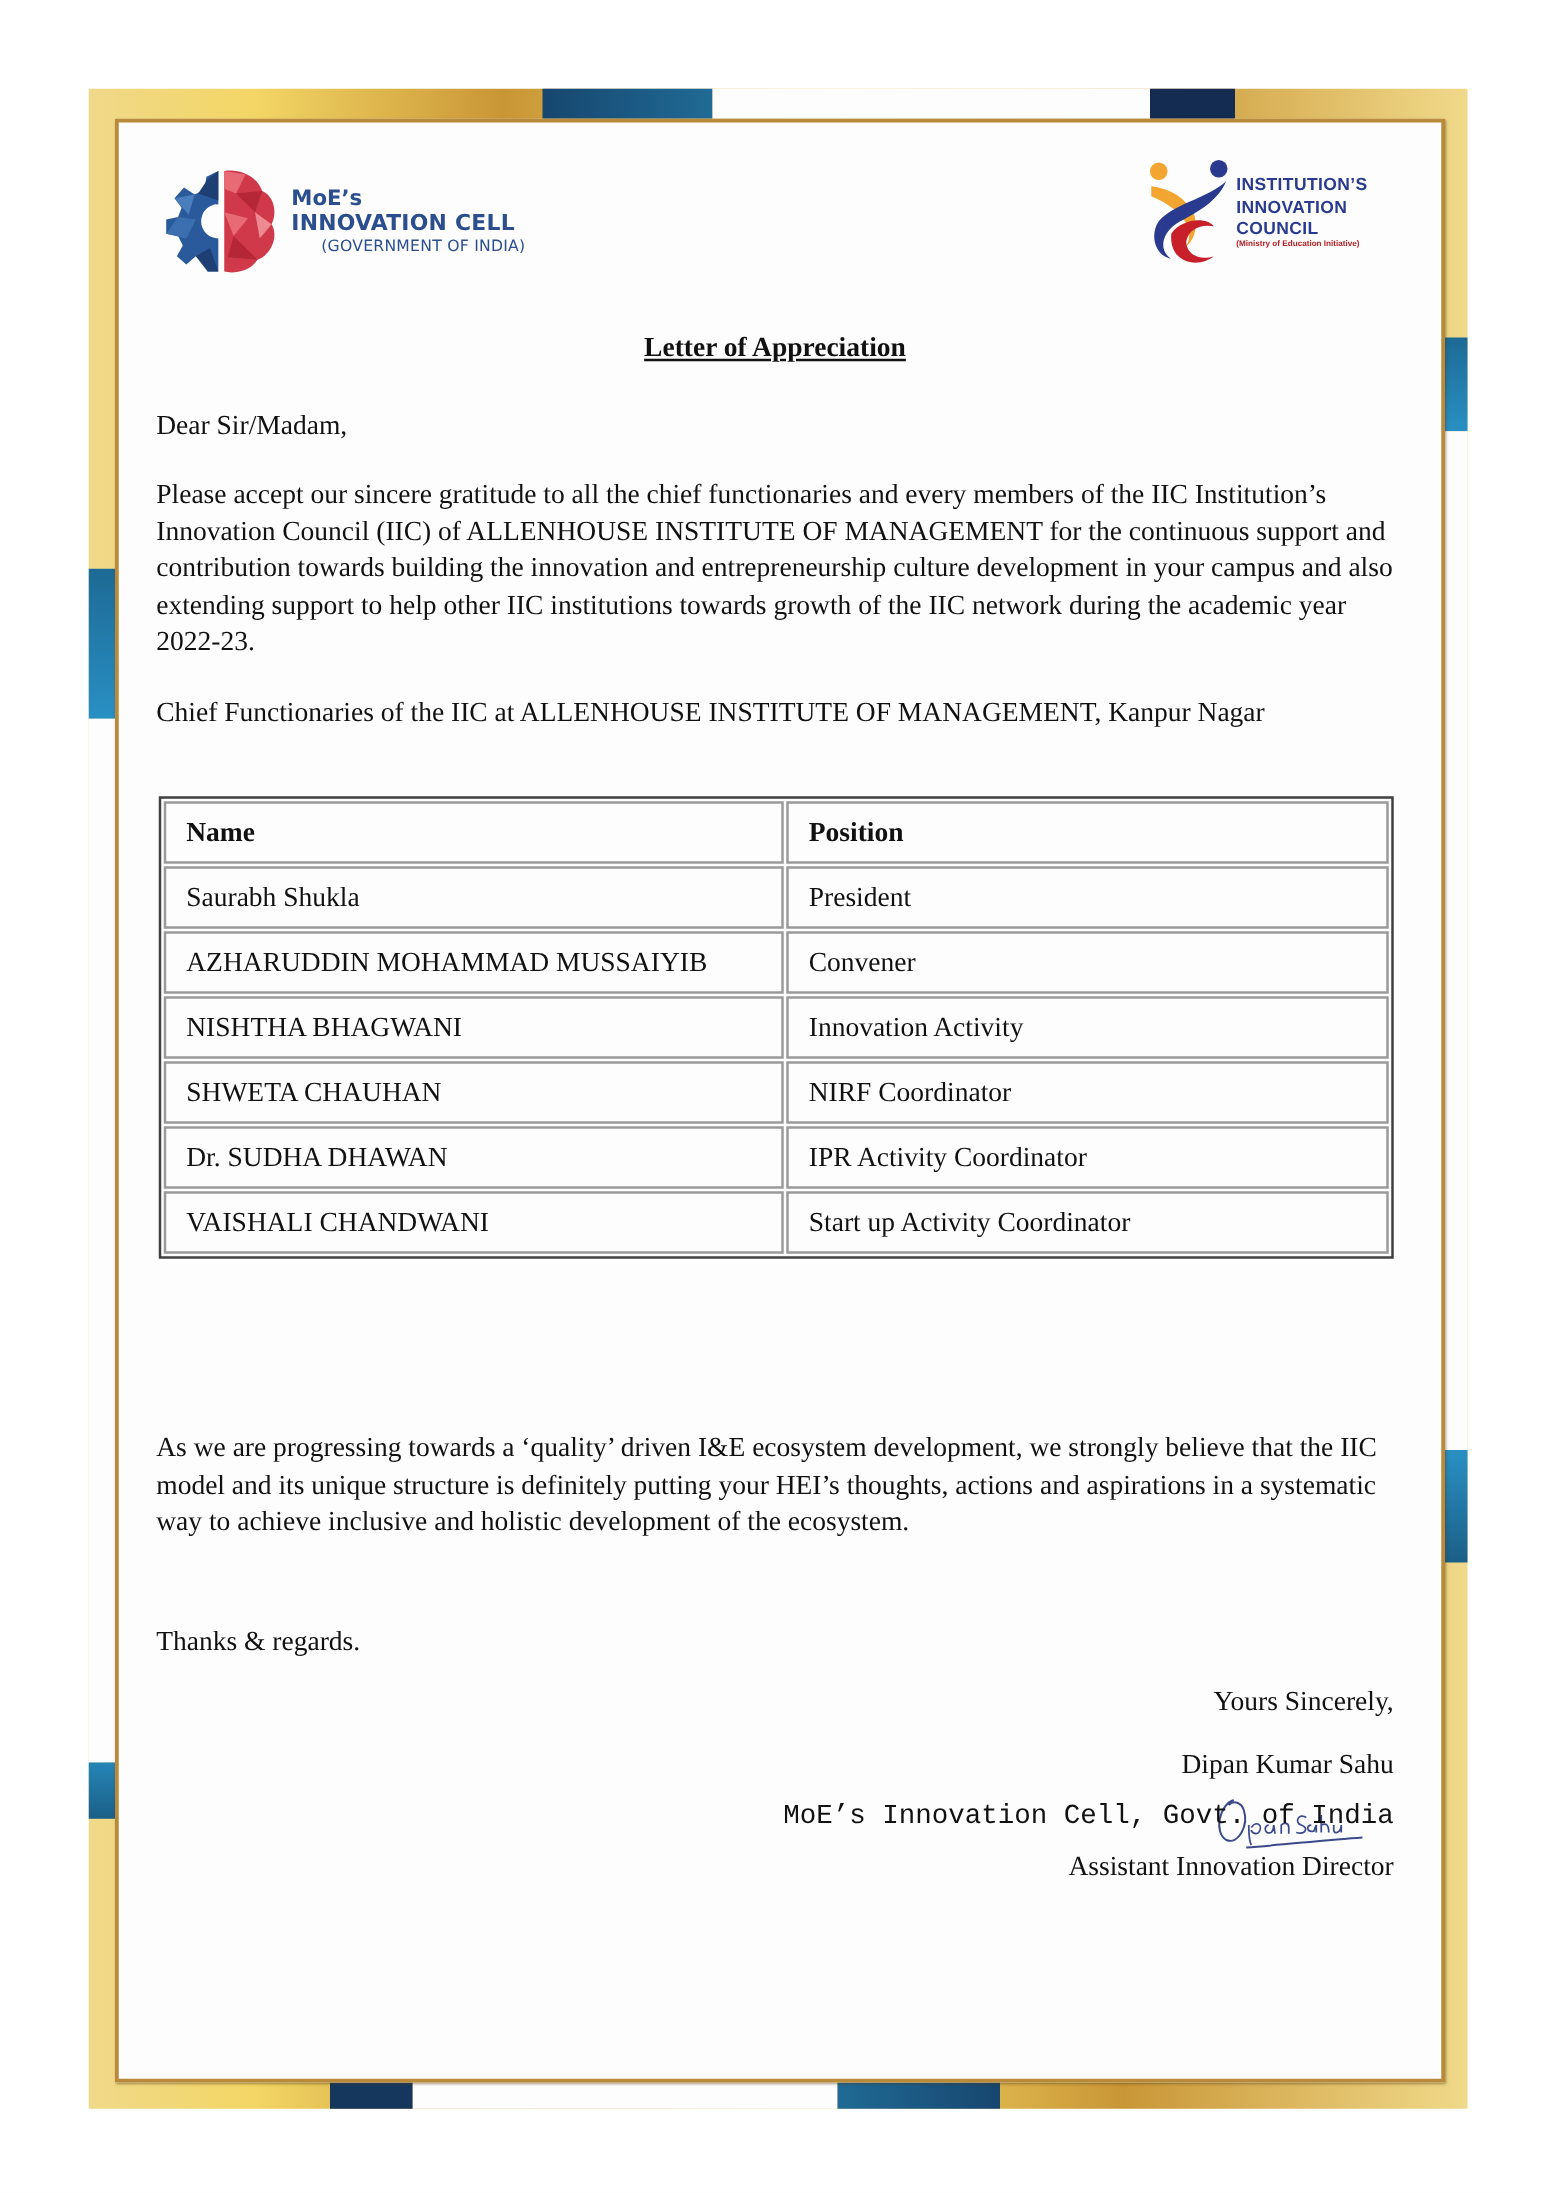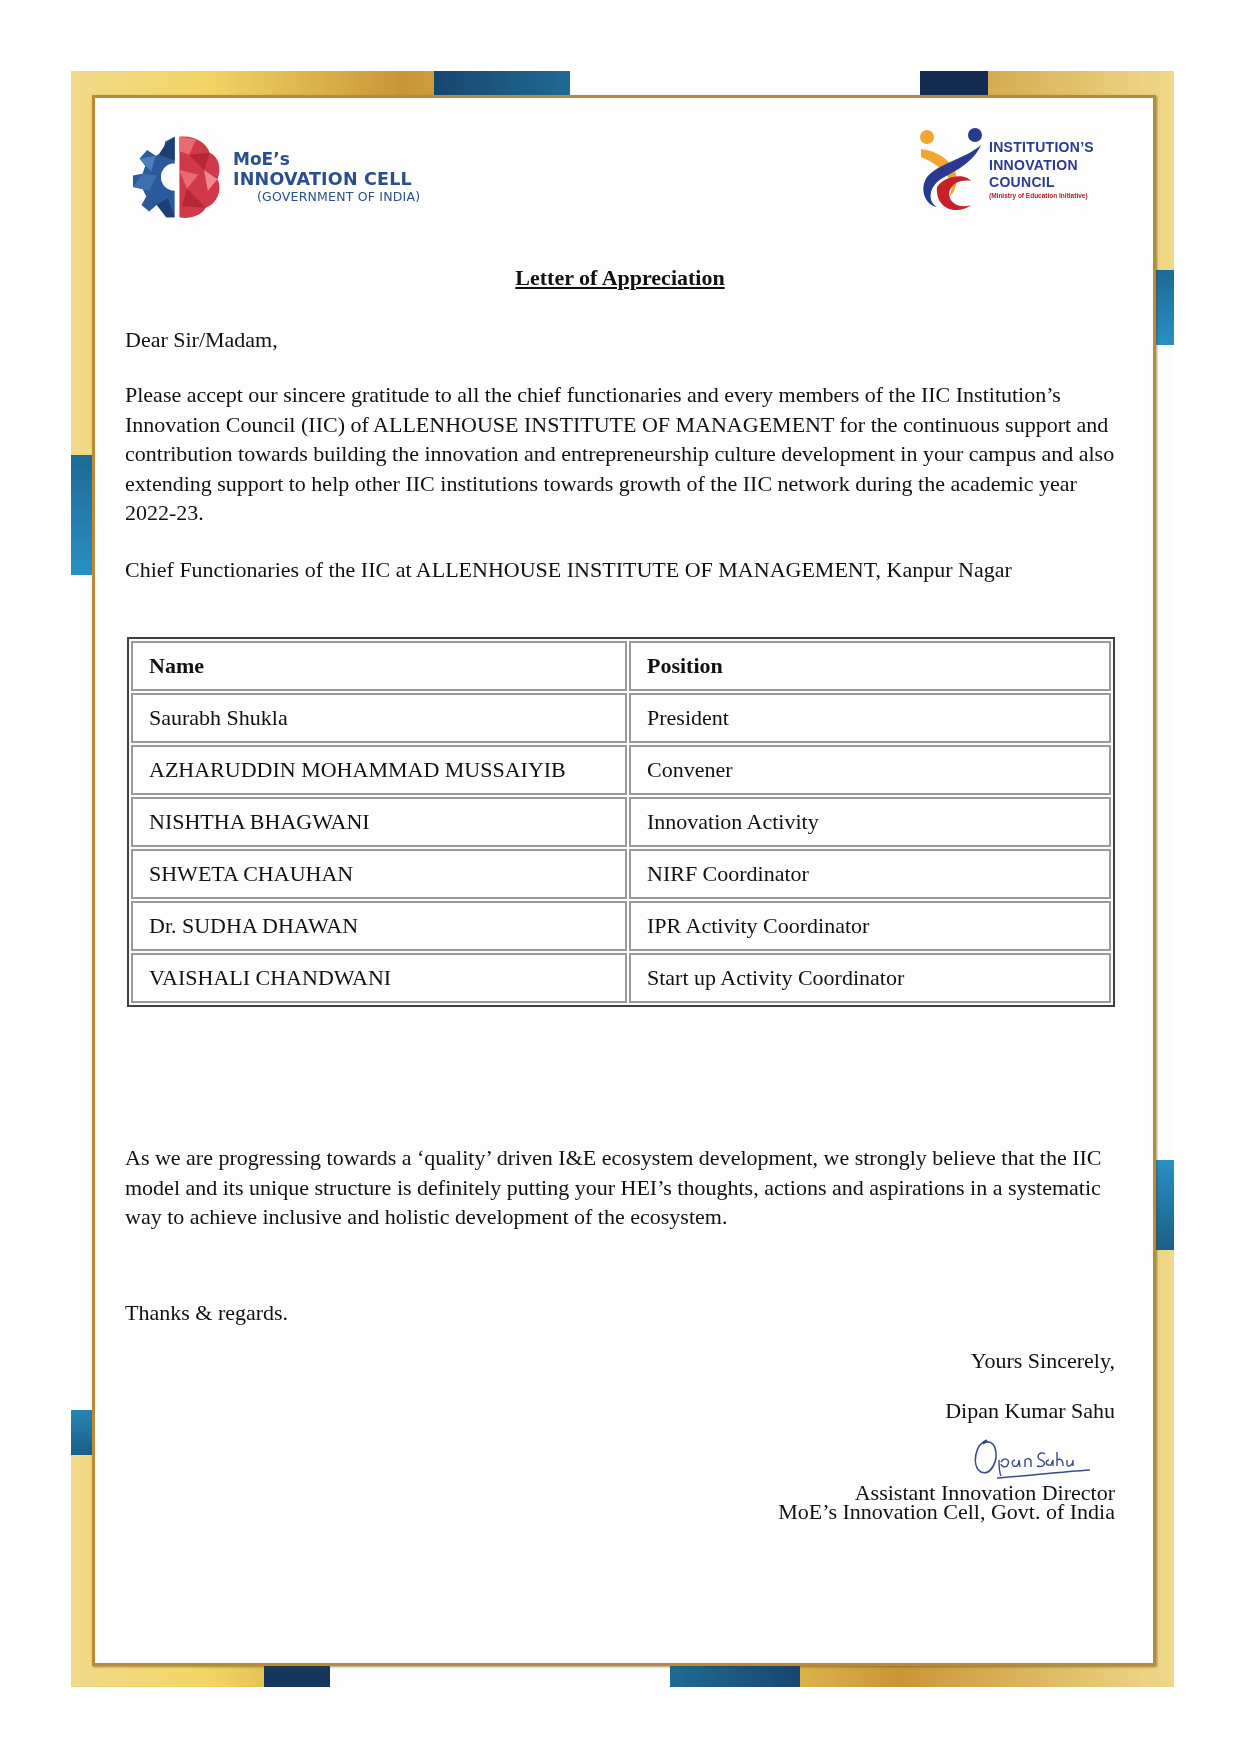--- a/index.html
+++ b/index.html
@@ -67,21 +67,21 @@
   table.members td.name { width: 460px; }
 
   .p-closing { top: 1033px; }
   .p-thanks { top: 1188px; }
 
   .sign { position: absolute; right: 0; width: 600px; text-align: right; font-size: 22px; line-height: 29.5px; }
   .s-yours { top: 1236px; }
   .s-name { top: 1286px; }
   .s-sig { top: 1320px; right: 10px; width: 140px; height: 55px; }
   .s-title { top: 1368px; }
-  .s-org { top: 1387px; }
+  .s-org { top: 1328px; font-family: Liberation Mono, monospace; }
 </style>
 </head>
 <body>
 
 <div class="frame-outer"></div>
 <div class="frame-seg seg-top-blue1"></div>
 <div class="frame-seg seg-top-white"></div>
 <div class="frame-seg seg-top-navy"></div>
 <div class="frame-seg seg-right-blue"></div>
 <div class="frame-seg seg-right-white"></div>

